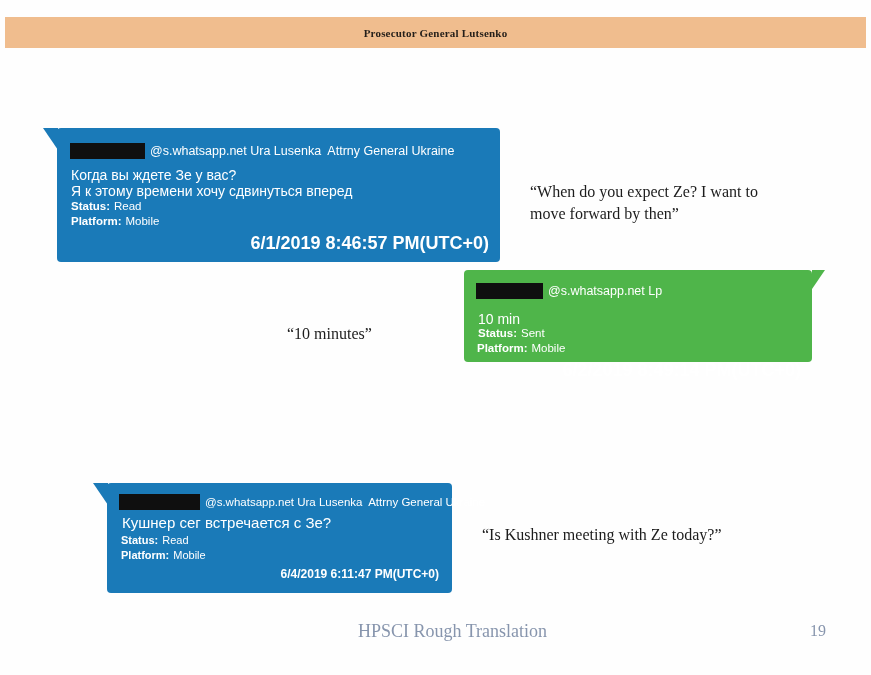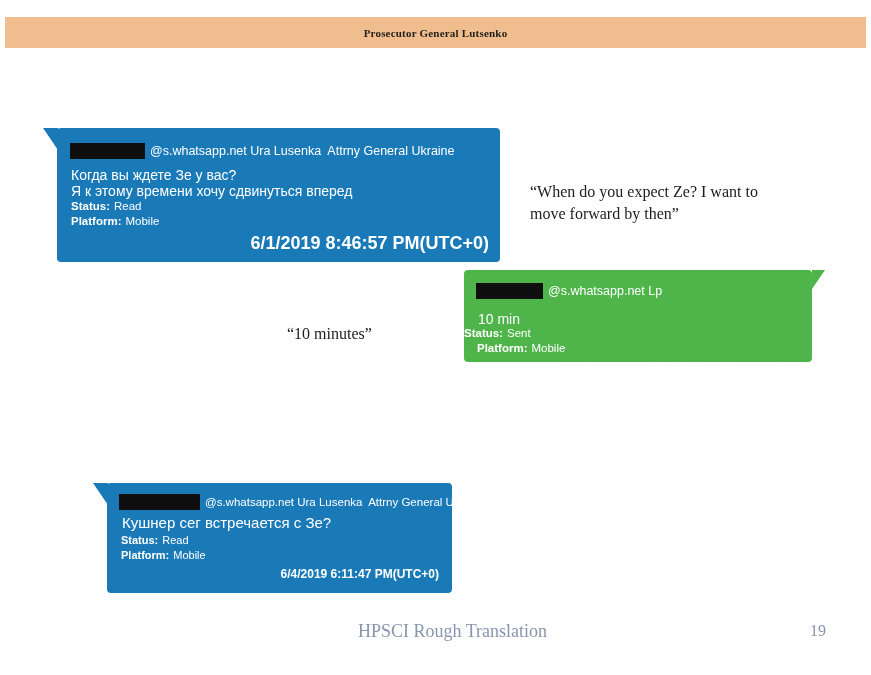--- a/index.html
+++ b/index.html
@@ -71,21 +71,21 @@
   .b1 .status { left: 14px; top: 72px; }
   .b1 .platform { left: 14px; top: 87px; }
   .b1 .timestamp { right: 11px; top: 105px; }
 
   
   .b2 { left: 442px; top: 270px; width: 348px; height: 92px; margin-left: 22px; }
   .b2 .contact-row { left: 12px; top: 13px; }
   .b2 .redaction { width: 67px; height: 16px; }
   .b2 .contact { font-size: 12.5px; }
   .b2 .body { left: 14px; top: 41px; font-size: 14px; line-height: 16px; }
-  .b2 .status { left: 0; top: 57px; }
+  .b2 .status { left: 14px; top: 57px; }
   .b2 .platform { left: 13px; top: 72px; }
   .b2 .timestamp { right: 11px; top: 90px; }
 
   
   .b3 { left: 107px; top: 483px; width: 345px; height: 110px; }
   .b3 .contact-row { left: 12px; top: 11px; }
   .b3 .redaction { width: 81px; height: 16px; }
   .b3 .contact { font-size: 11.5px; }
   .b3 .body { left: 15px; top: 32px; font-size: 15px; line-height: 16px; }
   .b3 .status { left: 14px; top: 51px; font-size: 11px; }
@@ -186,17 +186,20 @@
     </div>
     <div class="meta status">
       <span class="lbl">Status:</span><span class="val">Read</span>
     </div>
     <div class="meta platform">
       <span class="lbl">Platform:</span><span class="val">Mobile</span>
     </div>
     <div class="timestamp">6/4/2019 6:11:47 PM(UTC+0)</div>
   </div>
 
+  <div class="translation t3">
+    <div>“Is Kushner meeting with Ze today?”</div>
+  </div>
 
   <div class="footer-label">HPSCI Rough Translation</div>
   <div class="page-number">19</div>
 
 </div>
 
 </body></html>

